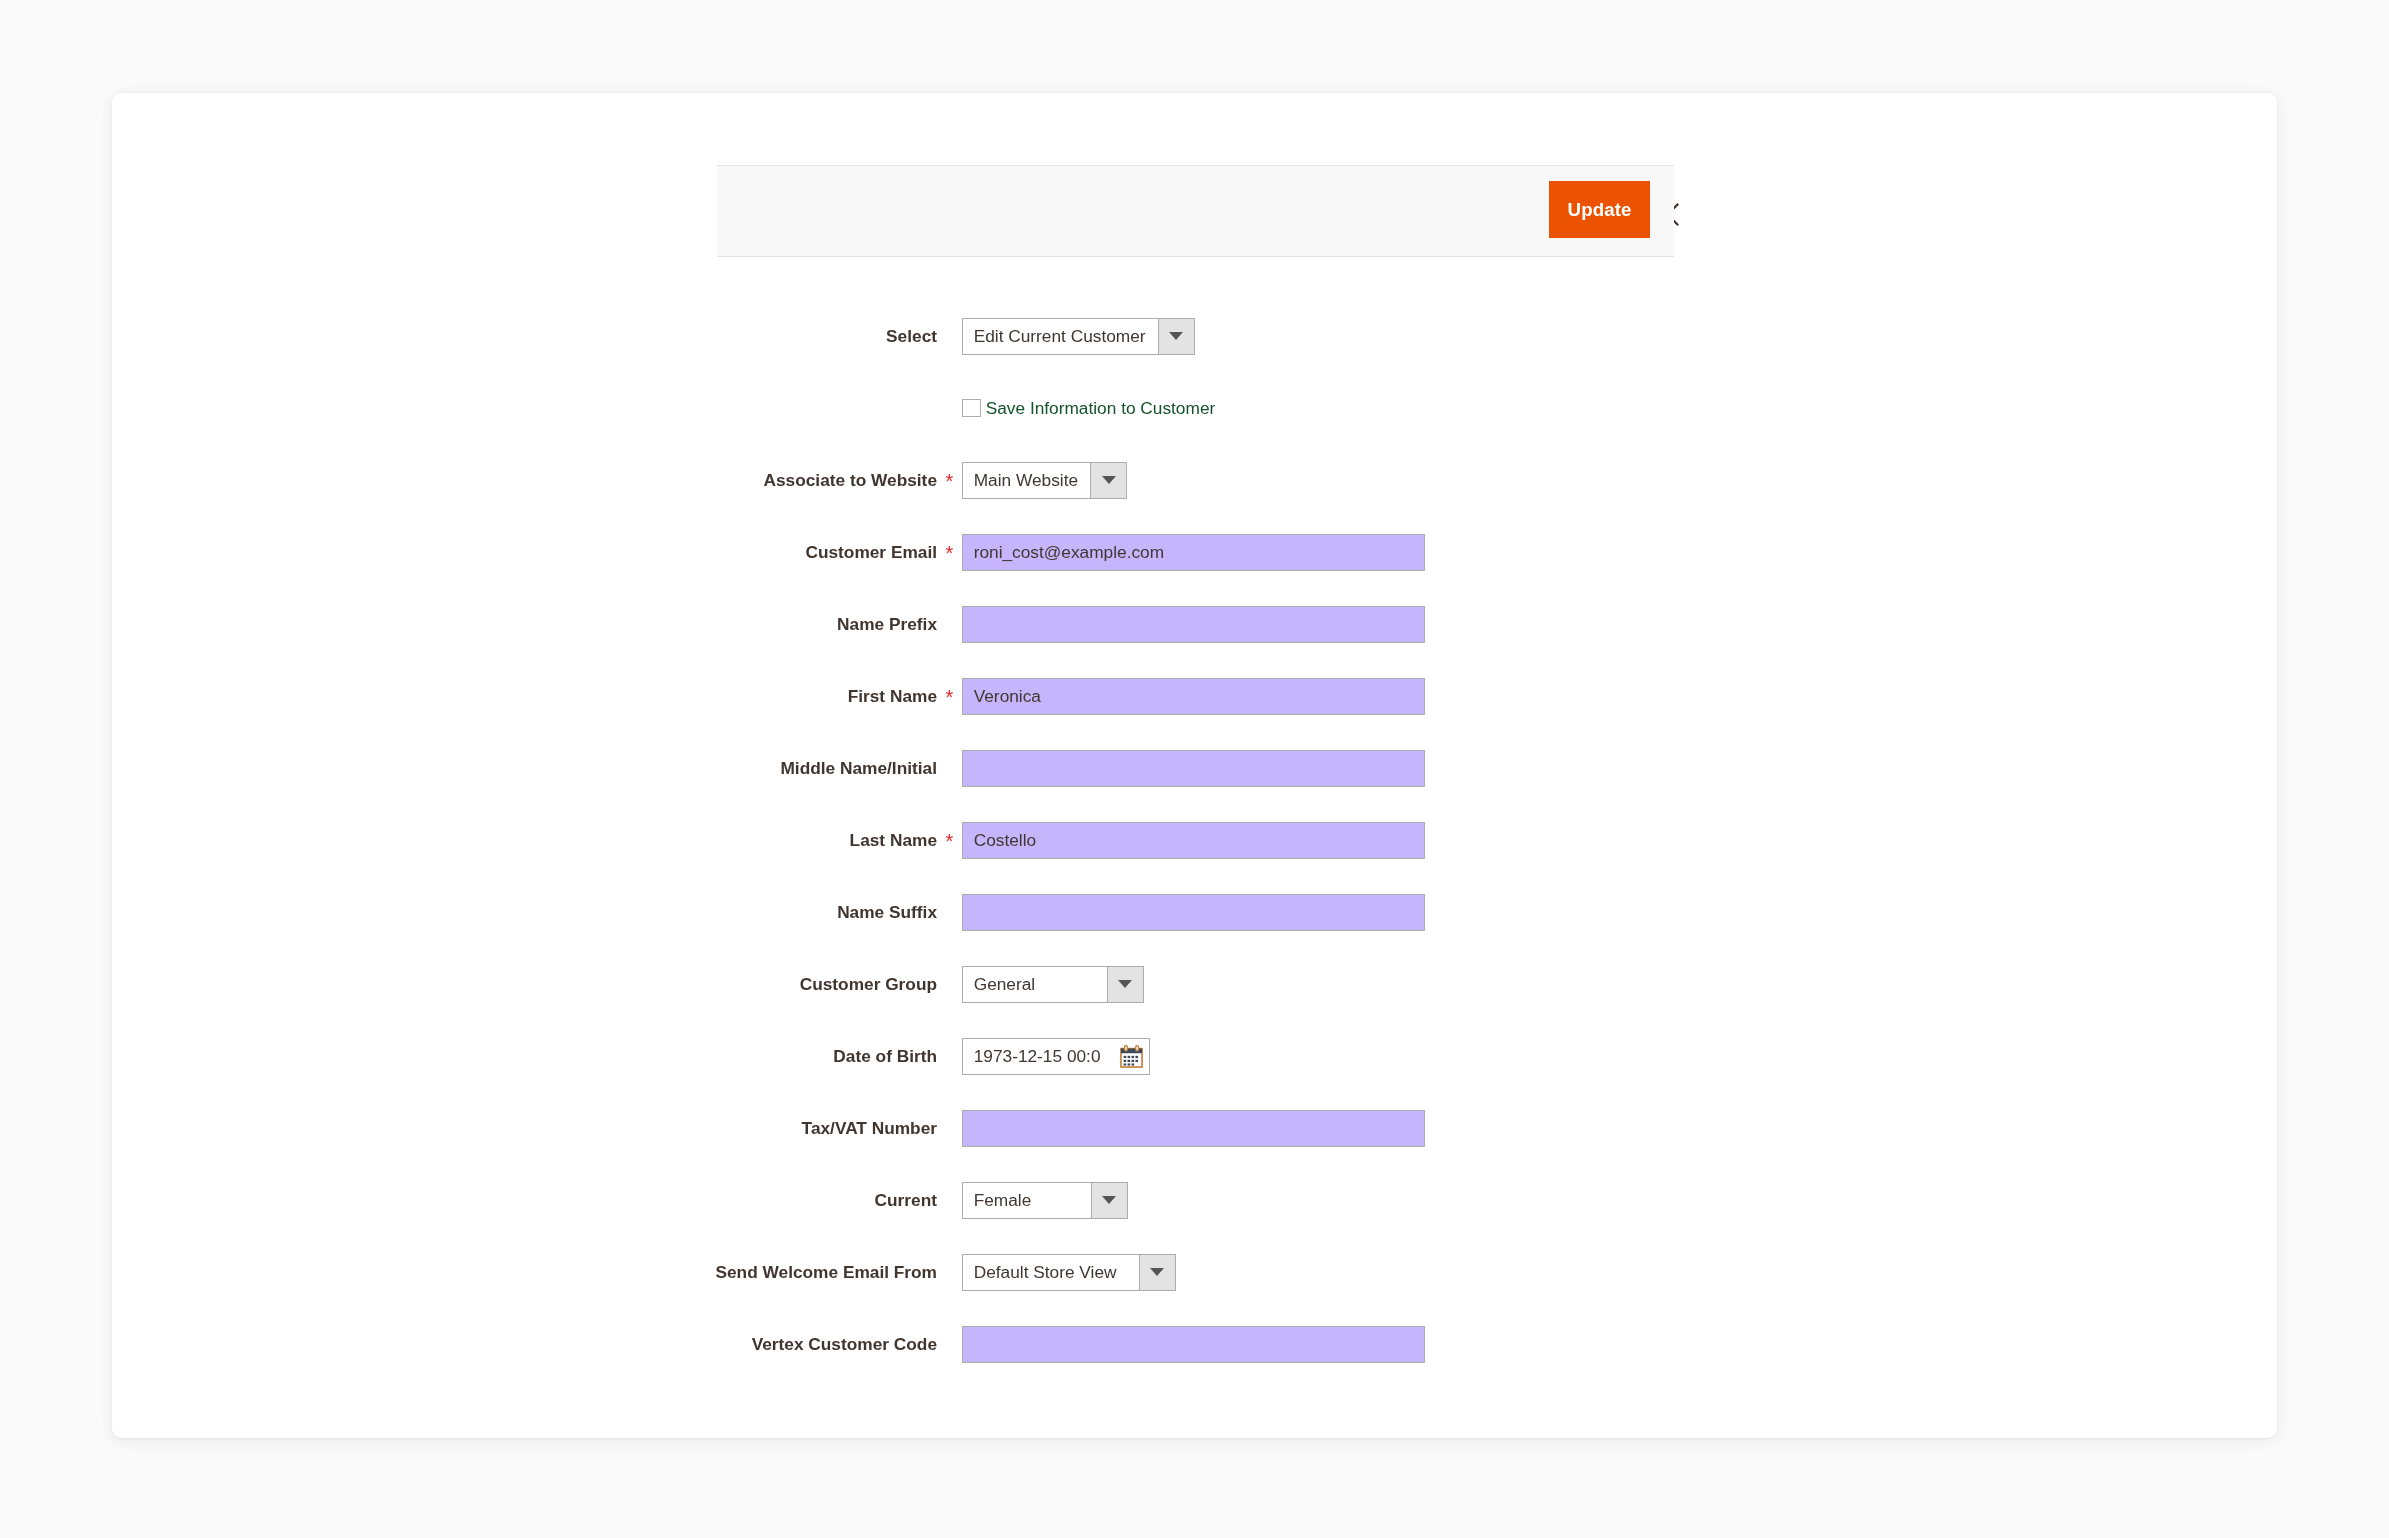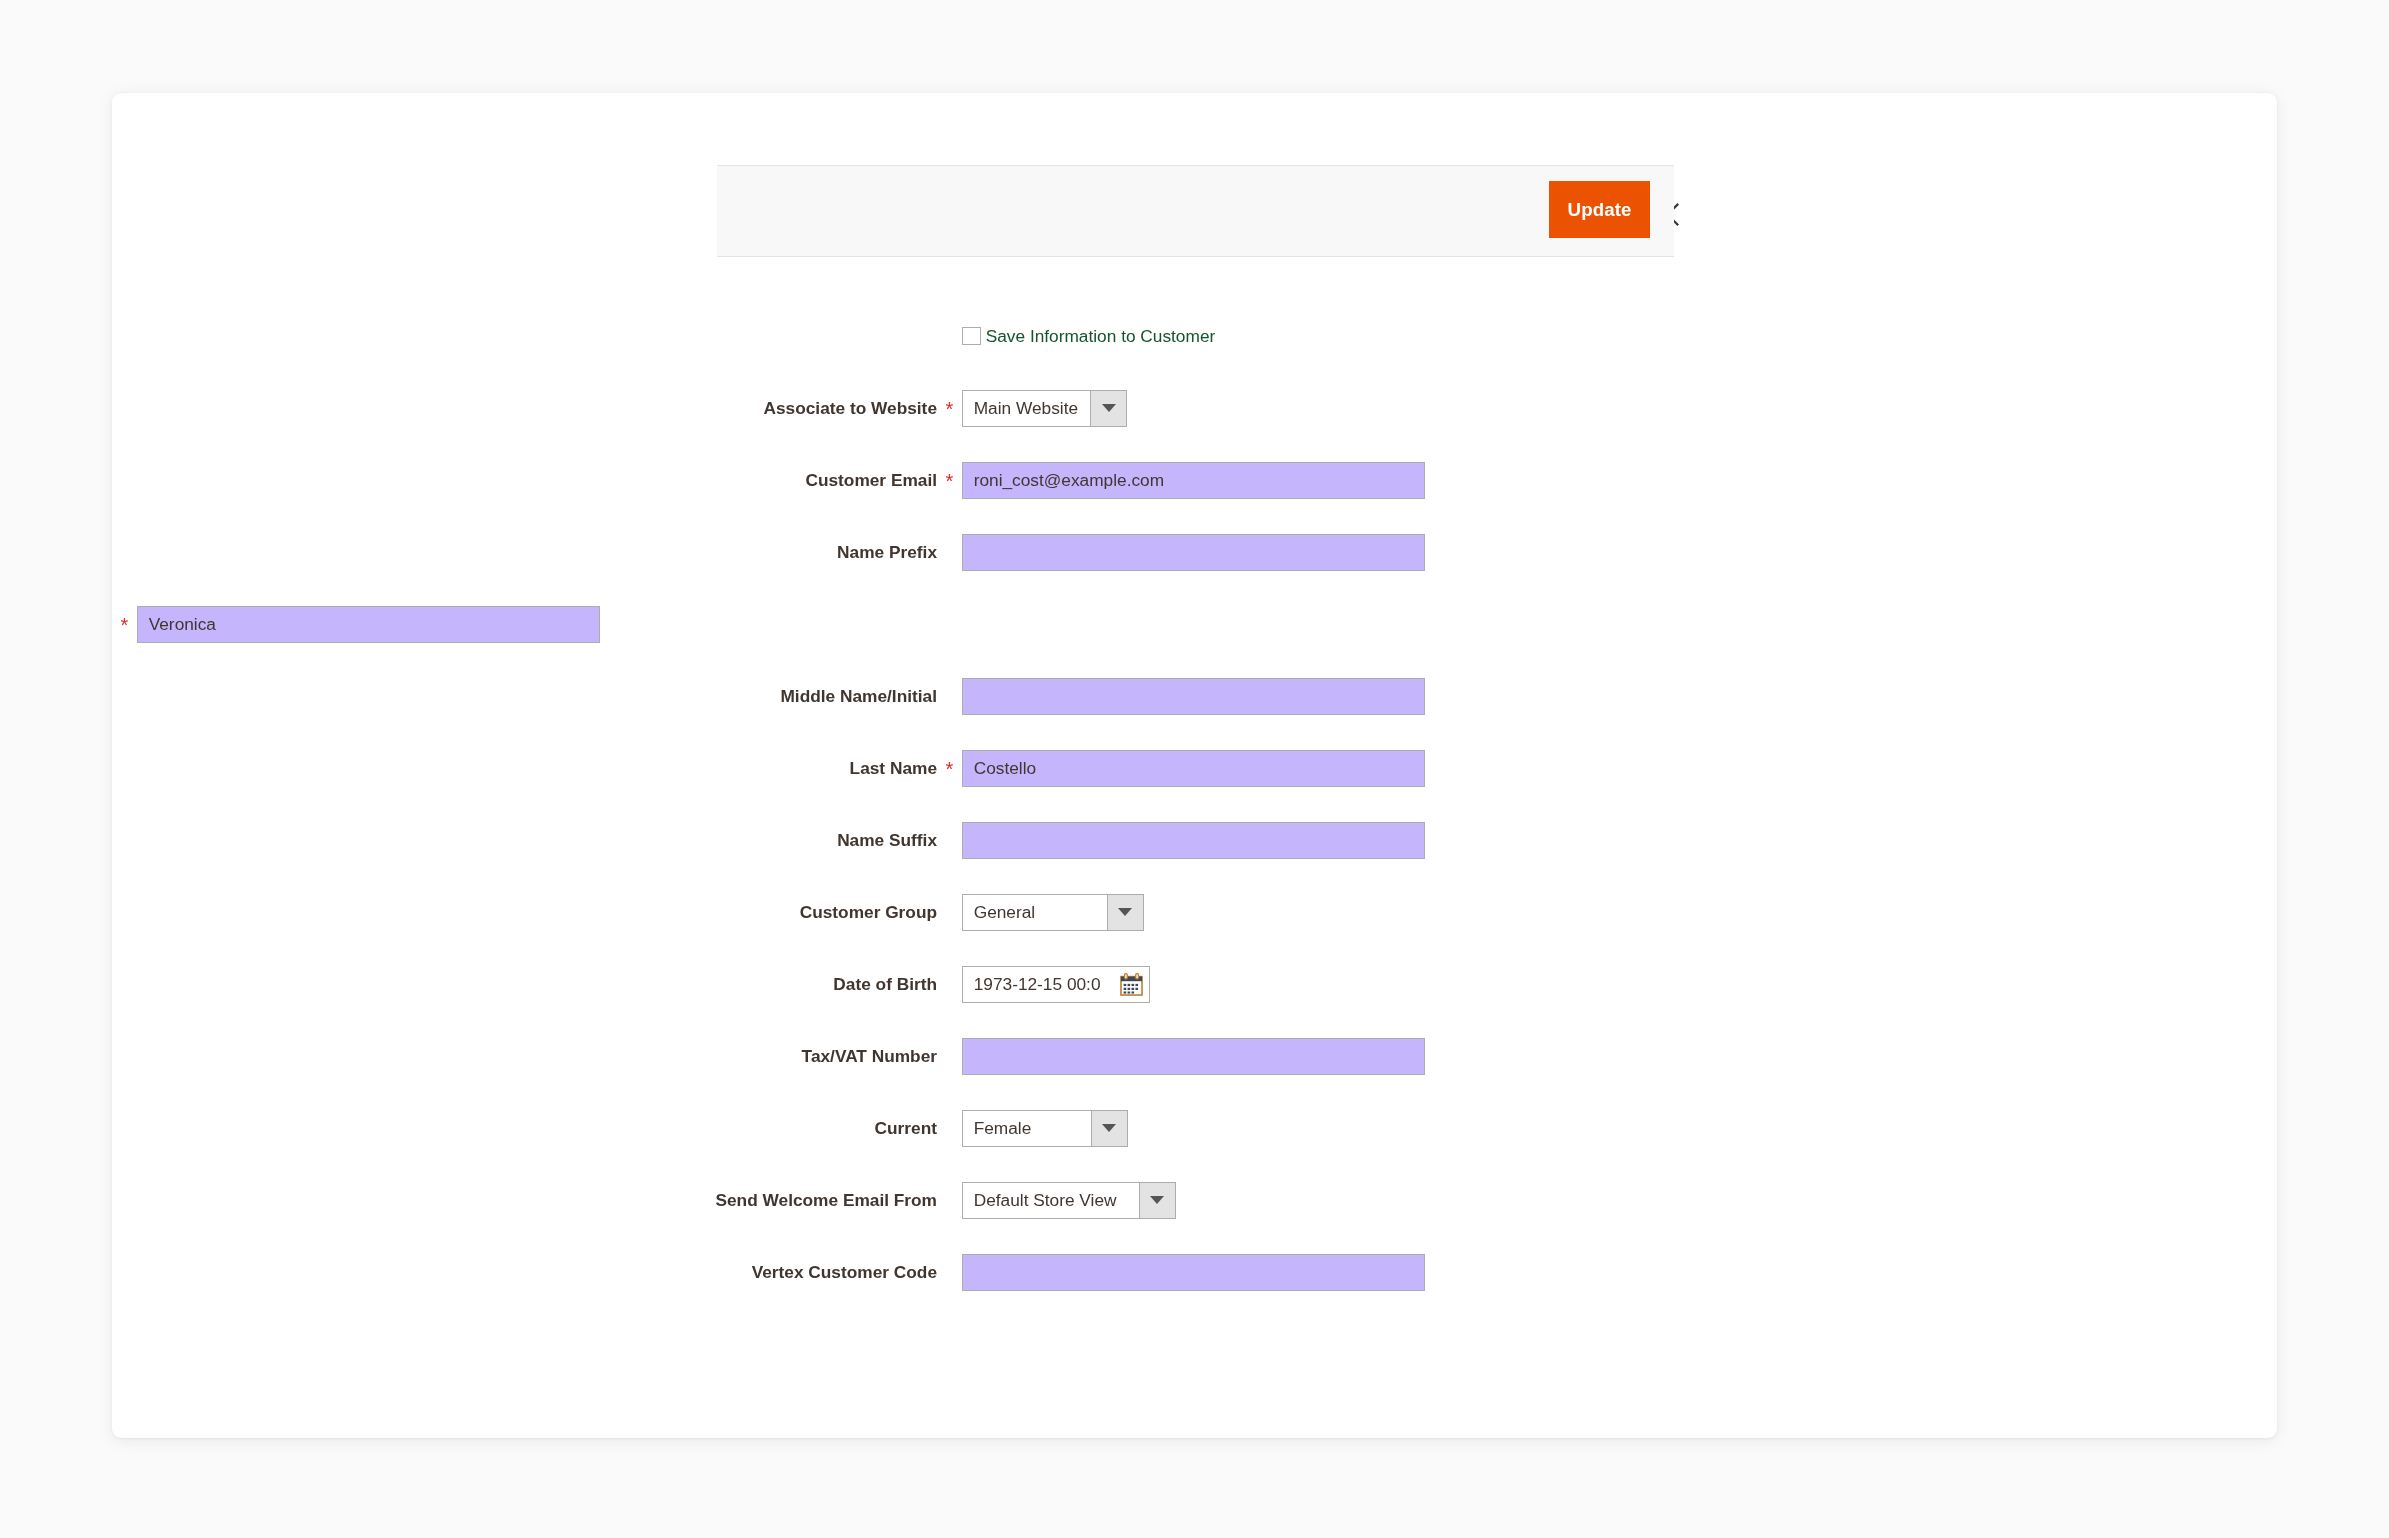--- a/index.html
+++ b/index.html
@@ -244,20 +244,32 @@
       <line x1="43" y1="13" x2="13" y2="43" stroke="#41362f" stroke-width="3.4" stroke-linecap="square"></line>
     </svg>
   </div>
 
   <div class="toolbar">
     <button class="update-btn">Update</button>
   </div>
 
   <div class="form" id="form-body">
       <div class="field-row">
+        <div class="field-label">Select</div>
+        <div class="req-star empty">*</div>
+        <div class="field-control">
+          <div class="sel w-select-customer">
+            <span class="sel-value">Edit Current Customer</span>
+            <span class="sel-arrow">
+              <i></i>
+            </span>
+          </div>
+        </div>
+      </div>
+      <div class="field-row">
         <div class="field-label"></div>
         <div class="req-star empty">*</div>
         <div class="field-control">
           <div class="chk-row">
             <div class="chk-box"></div>
             <span class="chk-label">Save Information to Customer</span>
           </div>
         </div>
       </div>
       <div class="field-row">
@@ -280,20 +292,21 @@
         </div>
       </div>
       <div class="field-row">
         <div class="field-label">Name Prefix</div>
         <div class="req-star empty">*</div>
         <div class="field-control">
           <input type="text" class="txt" placeholder="" value="" style="">
         </div>
       </div>
       <div class="field-row">
+        <div class="field-label">First Name</div>
         <div class="req-star">*</div>
         <div class="field-control">
           <input type="text" class="txt" placeholder="" value="Veronica" style="">
         </div>
       </div>
       <div class="field-row">
         <div class="field-label">Middle Name/Initial</div>
         <div class="req-star empty">*</div>
         <div class="field-control">
           <input type="text" class="txt" placeholder="" value="" style="">

